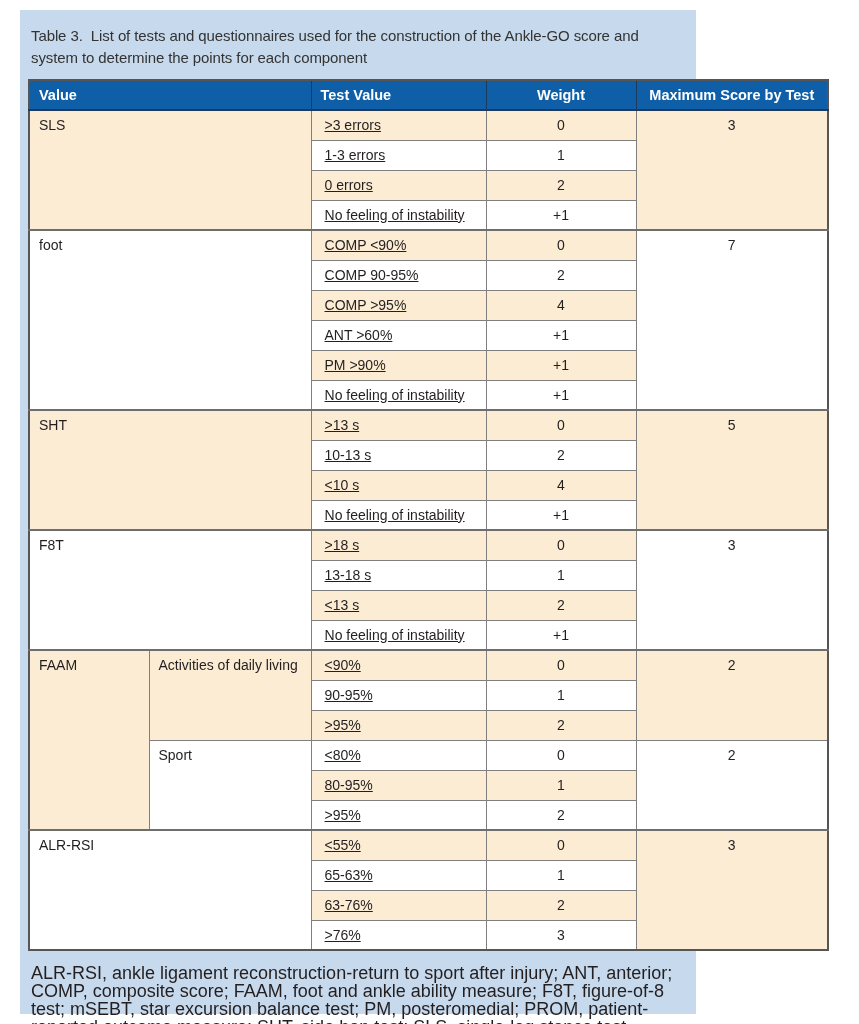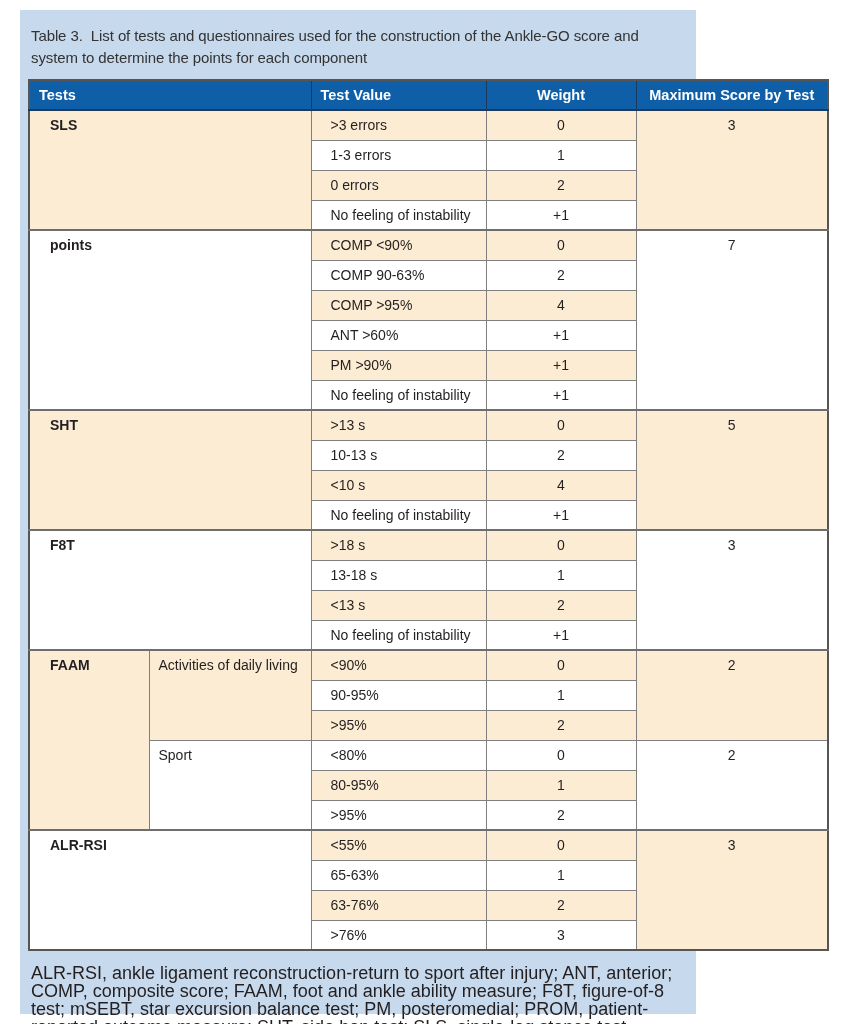--- a/index.html
+++ b/index.html
@@ -34,23 +34,23 @@
   thead tr{height:30px;}
   thead td{
     background:var(--header_bg);color:var(--header_text);
     font-weight:bold;font-size:14.5px;border:1px solid var(--header_border);
     border-bottom:2px solid var(--header_border);
   }
   .h-left{text-align:left;padding-left:9px;}
   .h-center{text-align:center;margin-left:20px;}
   .c{background:var(--cream);}
   .w{background:var(--cell_white);}
-  .tests{font-weight:bold;vertical-align:top;padding:6px 0 0 20px;}
+  .tests{font-weight:normal;vertical-align:top;padding:6px 0 0 9px;}
   .sub{vertical-align:top;padding:6px 0 8px 9px;}
-  .val{padding-left:19px;}
+  .val{padding-left:13px;text-decoration:underline;}
   .wt{text-align:center;}
   .max{text-align:center;vertical-align:top;padding-top:6px;}
   tr.sec td{border-top:2px solid #6e6e6e;}
   .footnote{
     margin:13px 3px 0 3px;font-size:18px;line-height:18px;
     color:var(--text);max-width:805px;
   }
 </style>
 </head>
 <body>
@@ -61,21 +61,21 @@
   <table class="ankle">
     <colgroup>
       <col style="width:120px">
         <col style="width:162px">
         <col style="width:175px">
         <col style="width:150px">
         <col style="width:192px">
     </colgroup>
     <thead>
       <tr>
-        <td class="h-left" colspan="2">Tests</td>
+        <td class="h-left" colspan="2">Value</td>
         <td class="h-left">Test Value</td>
         <td class="h-center">Weight</td>
         <td class="h-center">Maximum Score by Test</td>
       </tr>
     </thead>
     <tbody>
 
       <tr class="sec">
         <td class="tests c" colspan="2" rowspan="4">SLS</td>
         <td class="val c">&gt;3 errors</td>
@@ -89,27 +89,27 @@
       <tr>
         <td class="val c">0 errors</td>
         <td class="wt c">2</td>
       </tr>
       <tr>
         <td class="val w">No feeling of instability</td>
         <td class="wt w">+1</td>
       </tr>
 
       <tr class="sec">
-        <td class="tests w" colspan="2" rowspan="6">points</td>
+        <td class="tests w" colspan="2" rowspan="6">foot</td>
         <td class="val c">COMP &lt;90%</td>
         <td class="wt c">0</td>
         <td class="max w" rowspan="6">7</td>
       </tr>
       <tr>
-        <td class="val w">COMP 90-63%</td>
+        <td class="val w">COMP 90-95%</td>
         <td class="wt w">2</td>
       </tr>
       <tr>
         <td class="val c">COMP &gt;95%</td>
         <td class="wt c">4</td>
       </tr>
       <tr>
         <td class="val w">ANT &gt;60%</td>
         <td class="wt w">+1</td>
       </tr>

